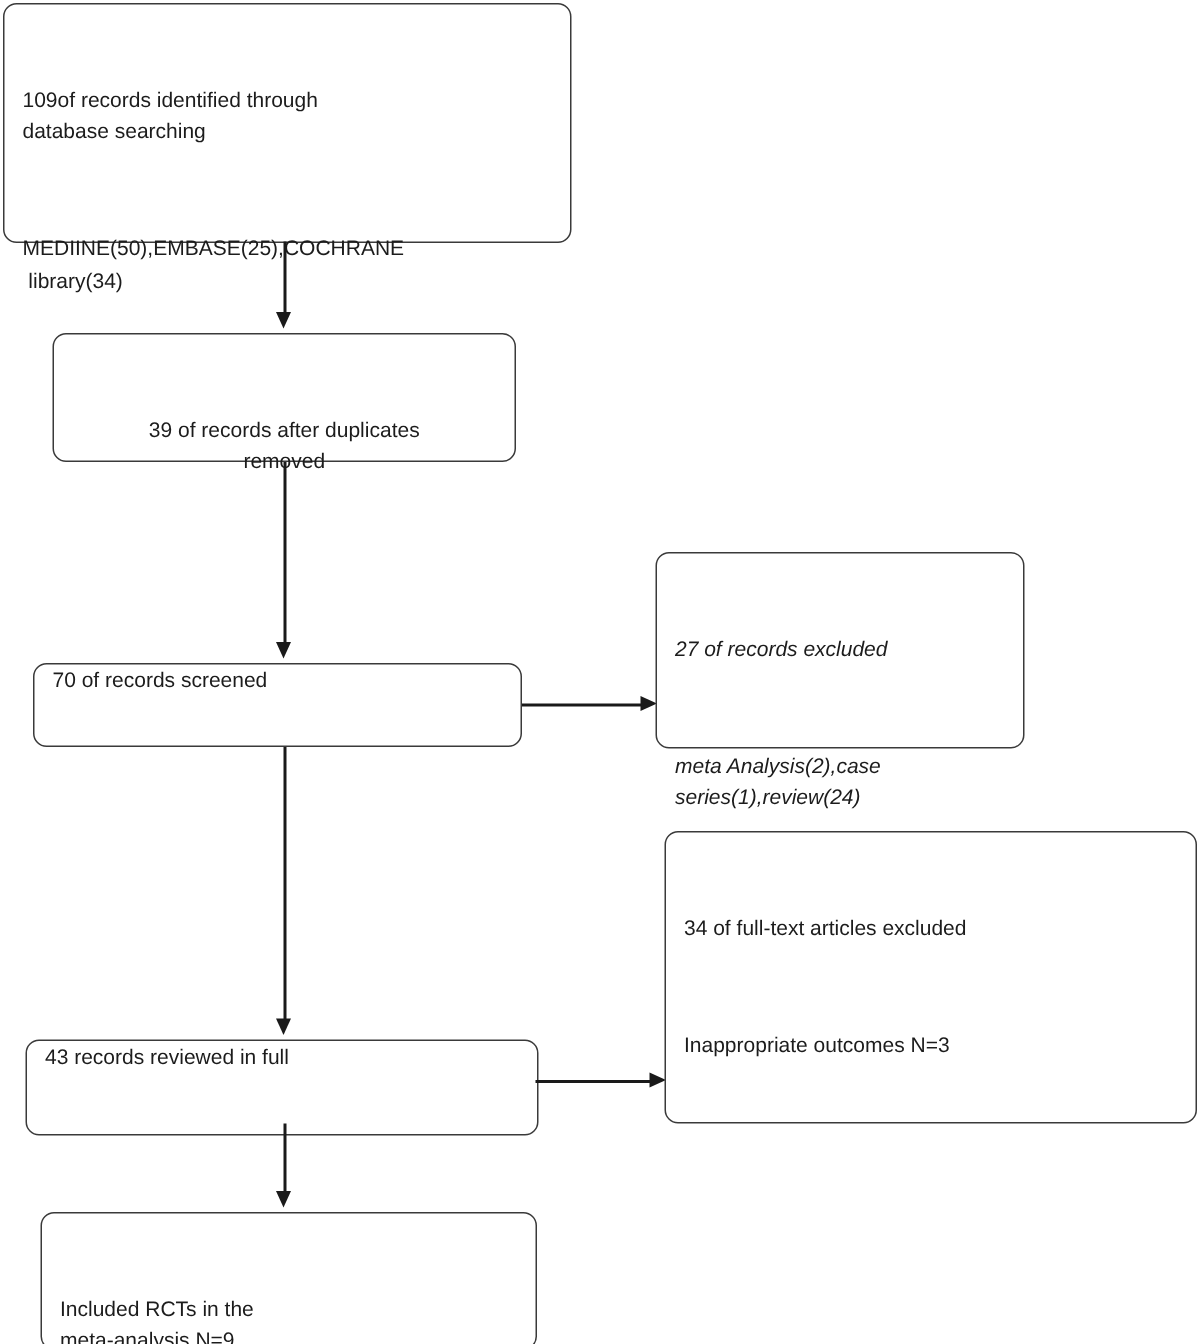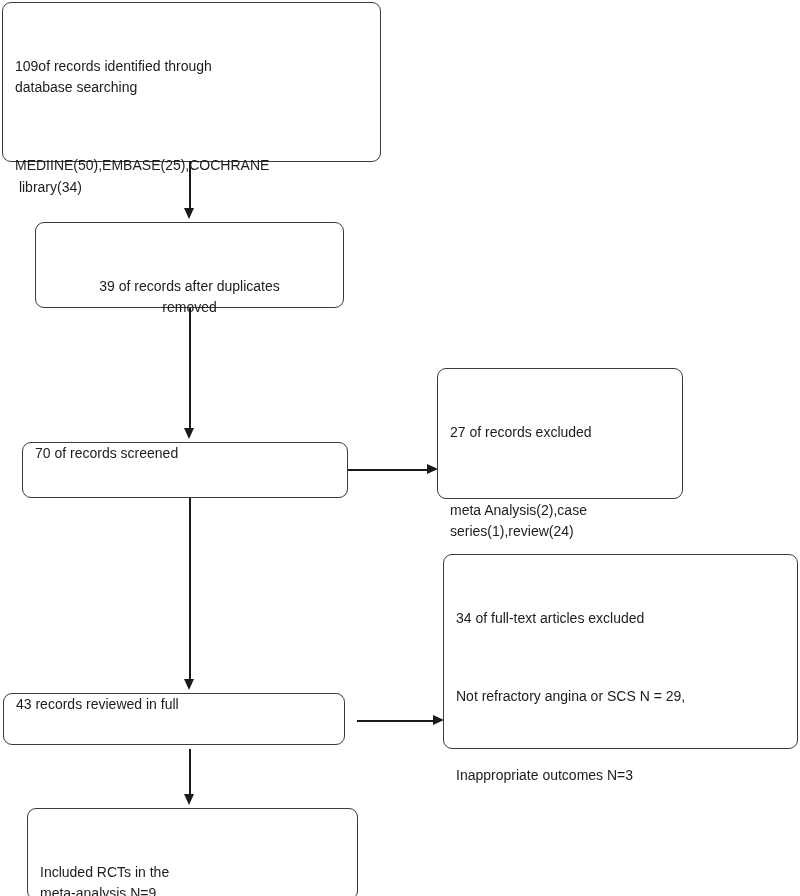--- a/index.html
+++ b/index.html
@@ -39,22 +39,22 @@
     margin: 0;
   }
   .node .para + .para {
     margin-top: 1.05em;
   }
 
   
   #node-identified      { left: 2px;   top: 2px;   width: 379px; height: 160px; }
   #node-duplicates      { left: 35px;  top: 222px; width: 309px; height: 86px; text-align: center;  }
   #node-screened        { left: 22px;  top: 442px; width: 326px; height: 56px;  }
-  #node-screen-excluded { left: 437px; top: 368px; width: 246px; height: 131px; }
-  #node-fulltext        { left: 3px;  top: 693px; width: 342px; height: 52px;  }
+  #node-screen-excluded { left: 437px; top: 368px; width: 246px; height: 131px; font-style: italic; }
+  #node-fulltext        { left: 17px;  top: 693px; width: 342px; height: 64px;  }
   #node-full-excluded   { left: 443px; top: 554px; width: 355px; height: 195px; }
   #node-included        { left: 27px;  top: 808px; width: 331px; height: 92px;  }
 
   
   #node-screened, #node-fulltext {
     display: flex;
     align-items: flex-start;
     padding-top: 0;
     padding-bottom: 0;
   }
@@ -139,21 +139,20 @@
 
   <div class="node" id="node-fulltext">
     <p class="para">43 records reviewed in full</p>
   </div>
 
   <div class="conn h" id="conn-h2"></div>
   <div class="arrowhead right" id="arrow-h2"></div>
 
   <div class="node" id="node-full-excluded">
     <p class="para">34 of full-text articles excluded</p>
-    <p class="para">Not refractory angina or SCS N = 29,</p>
     <p class="para">Inappropriate outcomes N=3</p>
     
   </div>
 
   <div class="conn v" id="conn-v4"></div>
   <div class="arrowhead down" id="arrow-v4"></div>
 
   <div class="node" id="node-included">
     <p class="para">Included RCTs in the
 meta-analysis N=9</p>

